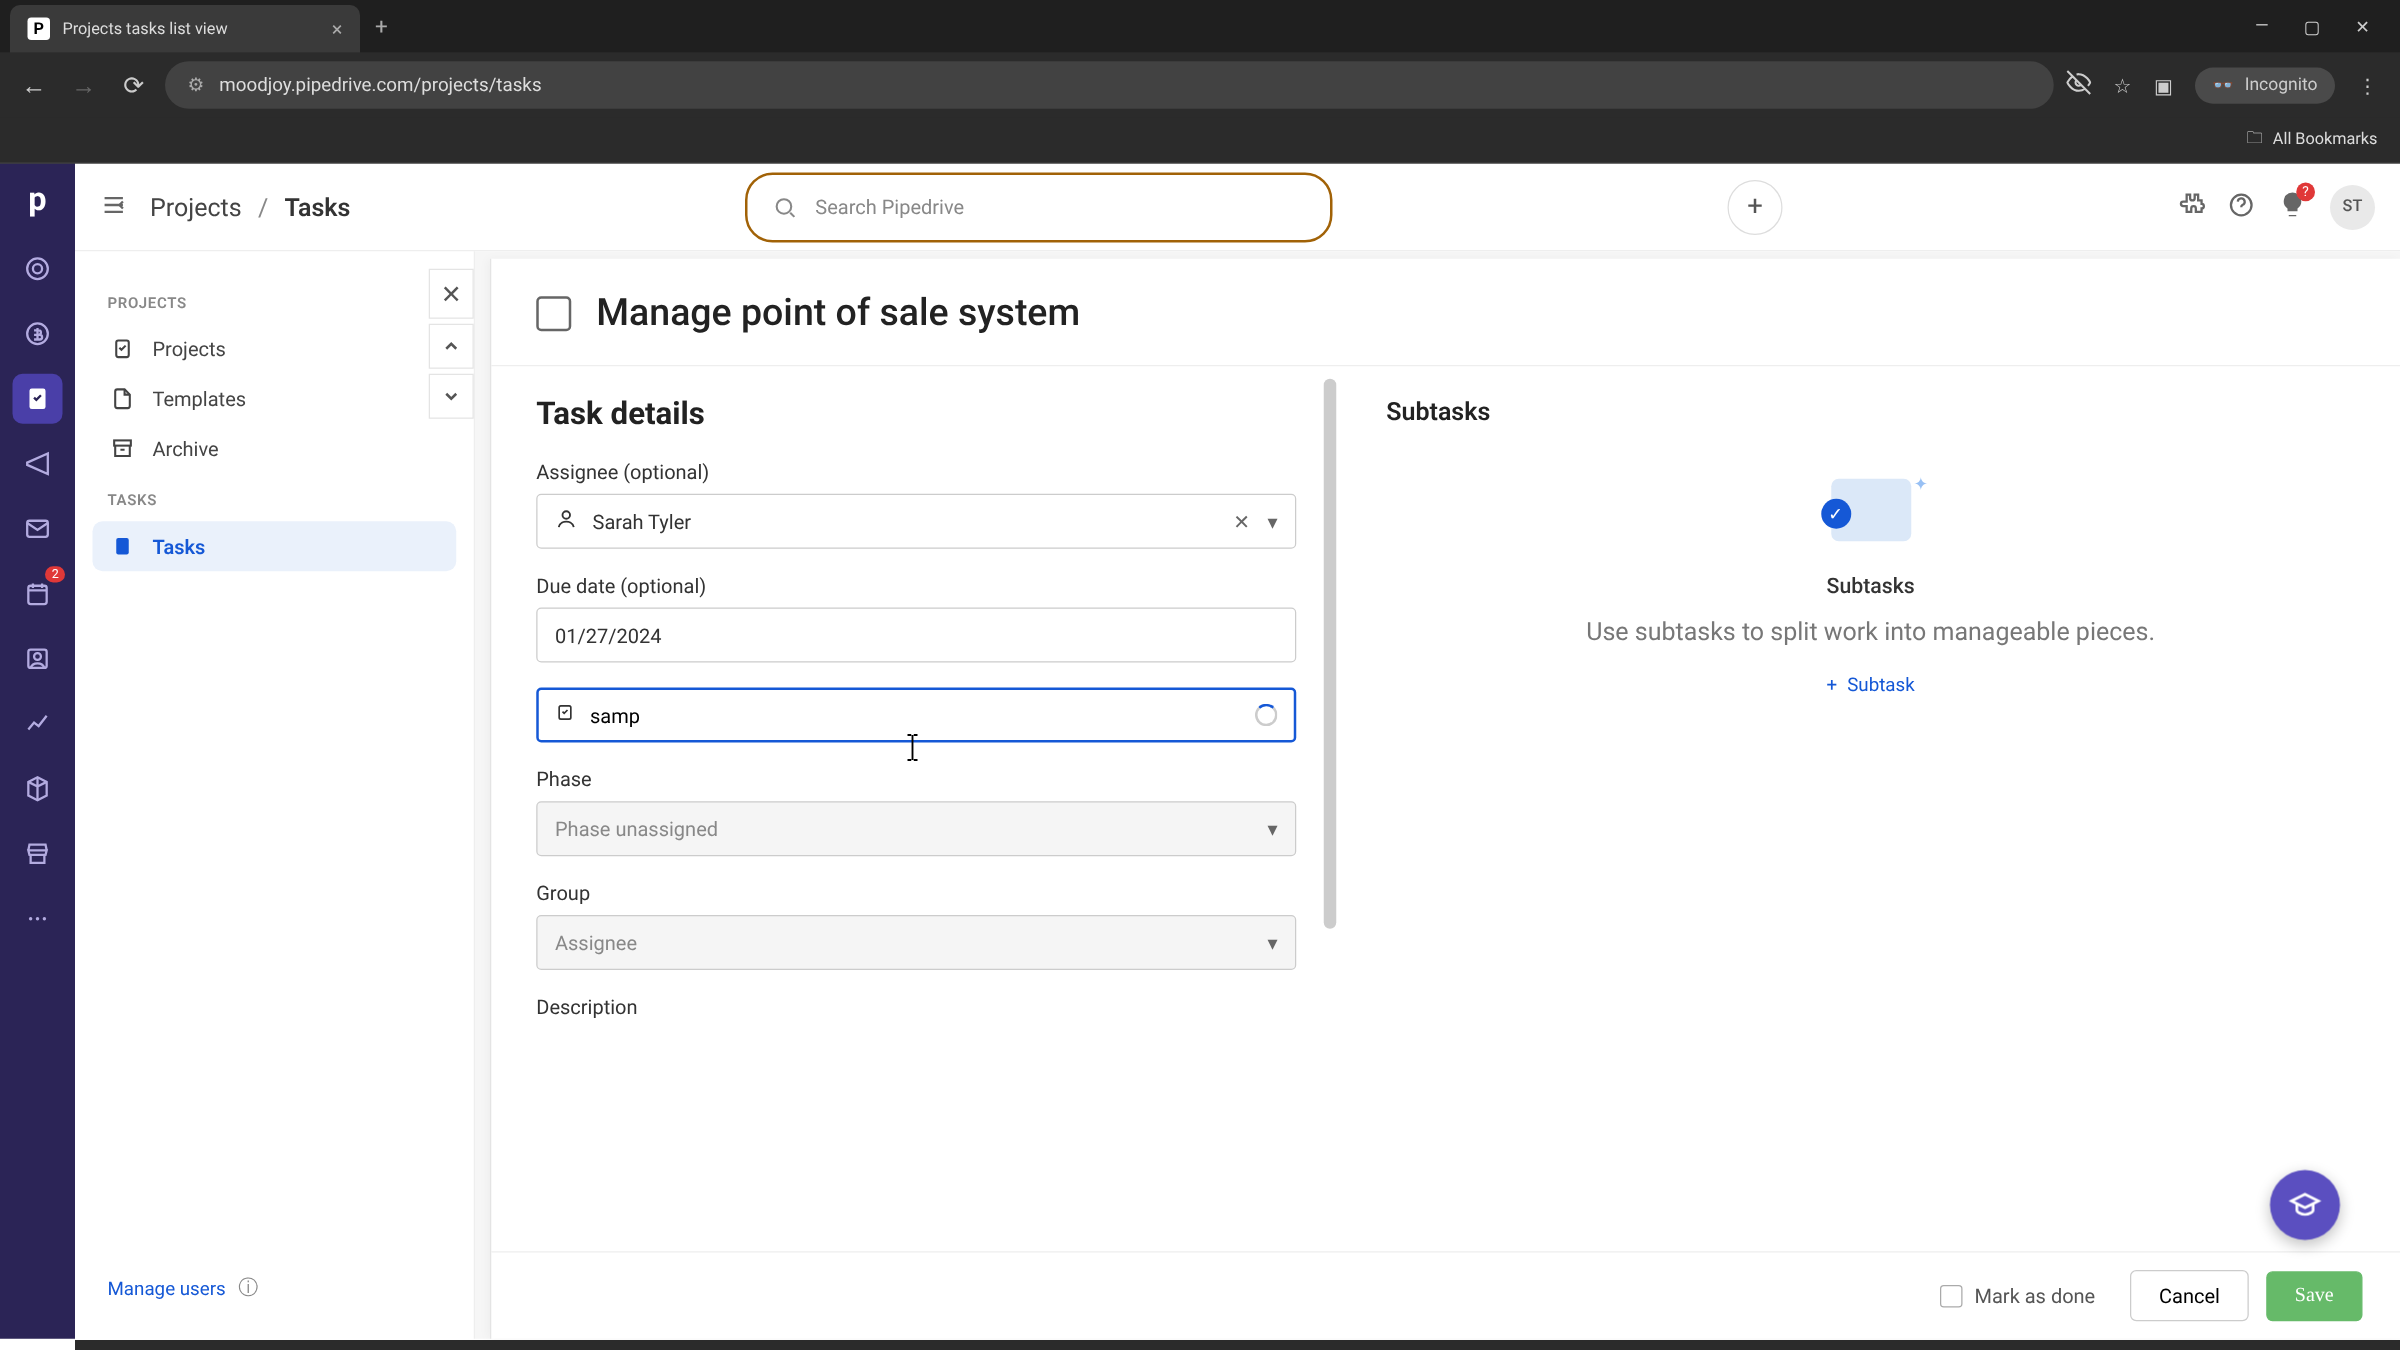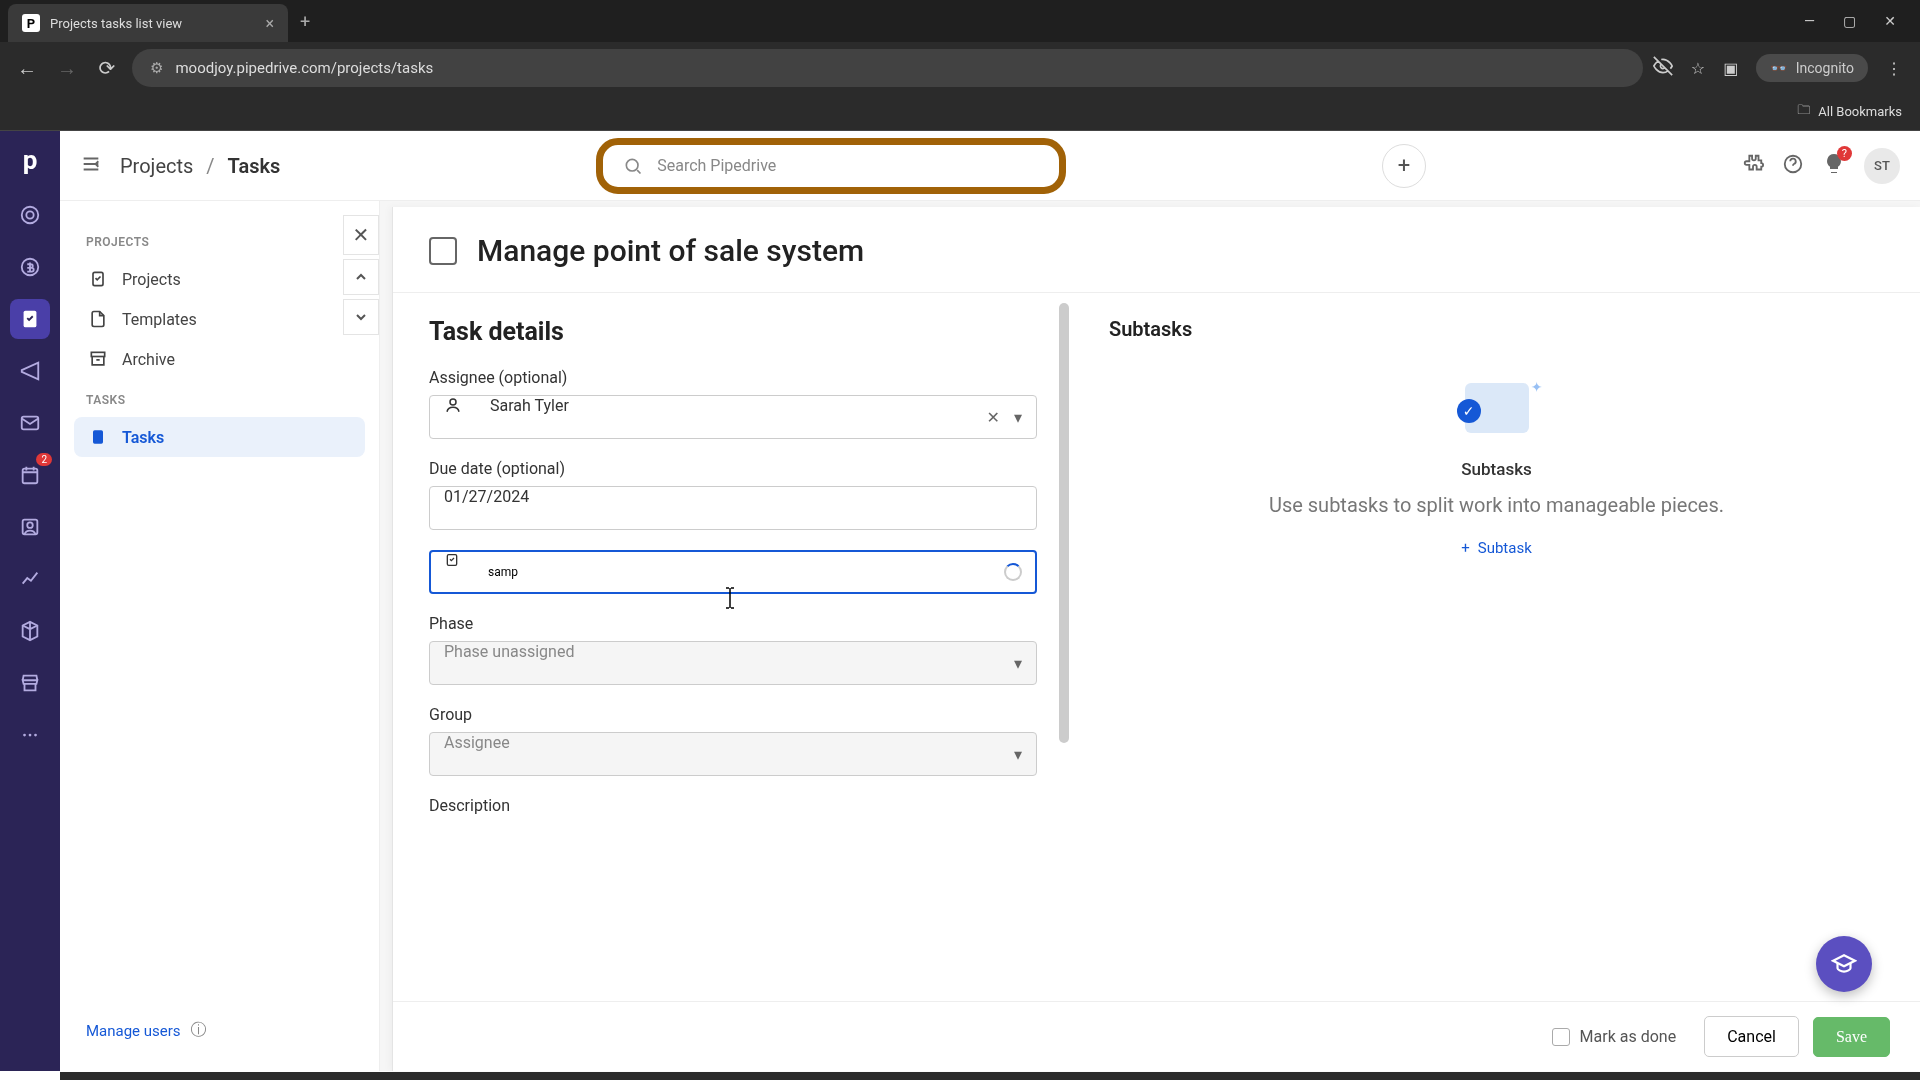--- a/index.html
+++ b/index.html
@@ -37,21 +37,21 @@
 .vrail-item .badge { position: absolute; top: -2px; right: -2px; background: #e03838; color: #fff; font-size: 10px; border-radius: 8px; padding: 1px 5px; }
 .vrail-item svg { width: 22px; height: 22px; }
 
 .app-content { flex: 1; display: flex; flex-direction: column; background: #fff; }
 .topbar { height: 70px; display: flex; align-items: center; padding: 0 20px; gap: 18px; border-bottom: 1px solid #eee; }
 .collapse-btn { color: #666; cursor: pointer; }
 .breadcrumb { font-size: 20px; color: #333; }
 .breadcrumb .seg-link { color: #444; cursor: pointer; }
 .breadcrumb .sep { color: #888; margin: 0 8px; }
 .breadcrumb .seg-current { font-weight: 600; }
-.search-pill { flex: 0 0 470px; margin-left: auto; margin-right: auto; height: 56px; border: 7px solid #a16207; border-radius: 22px; display: flex; align-items: center; padding: 0 20px; gap: 14px; color: #888; }
+.search-pill { flex: 0 0 470px; margin-left: auto; margin-right: auto; height: 56px; border: 2px solid #a16207; border-radius: 22px; display: flex; align-items: center; padding: 0 20px; gap: 14px; color: #888; }
 .add-btn { width: 44px; height: 44px; border: 1px solid #ddd; border-radius: 22px; display: flex; align-items: center; justify-content: center; color: #555; cursor: pointer; font-size: 22px; }
 .topbar-right { margin-left: auto; display: flex; align-items: center; gap: 18px; }
 .topbar-right .icon-btn { color: #666; cursor: pointer; position: relative; }
 .tip-btn { color: #f5b400; position: relative; }
 .tip-btn .q-badge { position: absolute; top: -6px; right: -6px; background: #e03838; color: #fff; font-size: 11px; border-radius: 8px; padding: 1px 5px; }
 .avatar-pill { width: 36px; height: 36px; border-radius: 18px; background: #e9e9e9; color: #555; display: flex; align-items: center; justify-content: center; font-size: 13px; font-weight: 500; }
 
 .body-row { flex: 1; display: flex; min-height: 0; }
 .sidebar { width: 320px; padding: 20px 14px; border-right: 1px solid #eee; display: flex; flex-direction: column; }
 .sidebar .section-hdr { font-size: 12px; letter-spacing: 0.5px; color: #888; font-weight: 600; margin: 14px 12px 10px; }
@@ -72,25 +72,25 @@
 .panel-header { padding: 26px 36px 24px; display: flex; align-items: center; gap: 20px; }
 .panel-header .task-icon { width: 28px; height: 28px; border: 2px solid #666; border-radius: 4px; }
 .panel-header h1 { font-size: 30px; font-weight: 500; color: #222; }
 
 .panel-body { flex: 1; display: flex; border-top: 1px solid #eee; min-height: 0; }
 .details-col { width: 680px; padding: 24px 36px; overflow-y: auto; position: relative; }
 .scroll-ind { position: absolute; right: 4px; top: 10px; width: 10px; height: 440px; background: #ccc; border-radius: 5px; }
 .details-col h2 { font-size: 25px; font-weight: 700; margin-bottom: 22px; color: #222; }
 .field { margin-bottom: 20px; }
 .field label { display: block; font-size: 16px; color: #333; margin-bottom: 8px; }
-.field .control { height: 44px; border: 1px solid #ccc; border-radius: 4px; display: flex; padding: 0 14px; gap: 28px; font-size: 16px; color: #333; background: #fff; }
+.field .control { height: 44px; border: 1px solid #ccc; border-radius: 4px; display: flex; align-items: center; padding: 0 14px; gap: 12px; font-size: 16px; color: #333; background: #fff; }
 .field .control.focused { border: 2px solid #1558d6; padding: 0 13px; }
 .field .control.muted { background: #f5f5f5; color: #888; }
 .field .control .suffix { margin-left: auto; display: flex; gap: 14px; align-items: center; color: #666; }
-.field .control input { border: none; outline: none; font-size: 12px; flex: 1; background: transparent; }
+.field .control input { border: none; outline: none; font-size: 16px; flex: 1; background: transparent; }
 .spinner-ring { width: 18px; height: 18px; border: 2px solid #ccc; border-top-color: #1558d6; border-radius: 50%; }
 .ibeam { position: absolute; }
 
 .subtasks-col { flex: 1; padding: 24px 36px; }
 .subtasks-col h2 { font-size: 20px; font-weight: 600; margin-bottom: 34px; color: #222; }
 .subtasks-empty { display: flex; flex-direction: column; align-items: center; gap: 14px; }
 .subtasks-empty .illus { width: 100px; height: 70px; position: relative; }
 .subtasks-empty .illus .card { position: absolute; left: 18px; top: 8px; width: 64px; height: 50px; background: #dbe8f8; border-radius: 6px; }
 .subtasks-empty .illus .check { position: absolute; left: 10px; top: 24px; width: 24px; height: 24px; background: #1558d6; border-radius: 50%; display: flex; align-items: center; justify-content: center; color: #fff; font-size: 14px; }
 .subtasks-empty .illus .spark { position: absolute; top: 4px; right: 4px; color: #98c0f4; font-size: 14px; }

